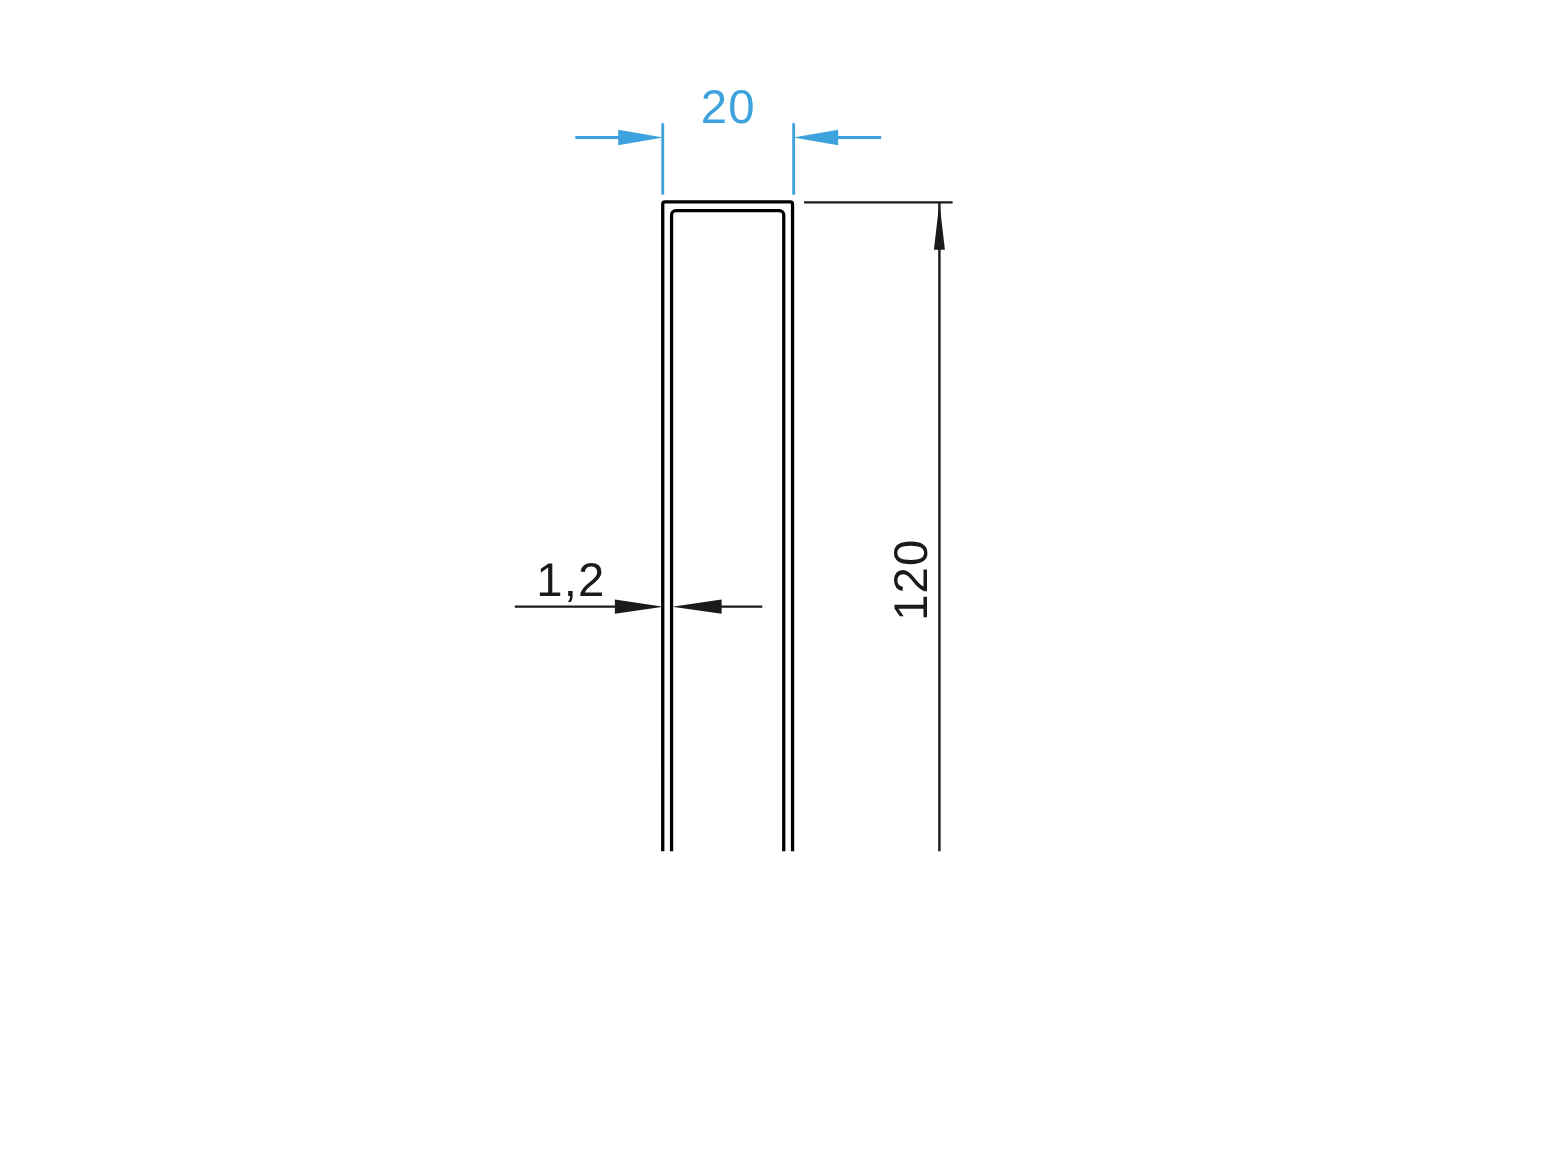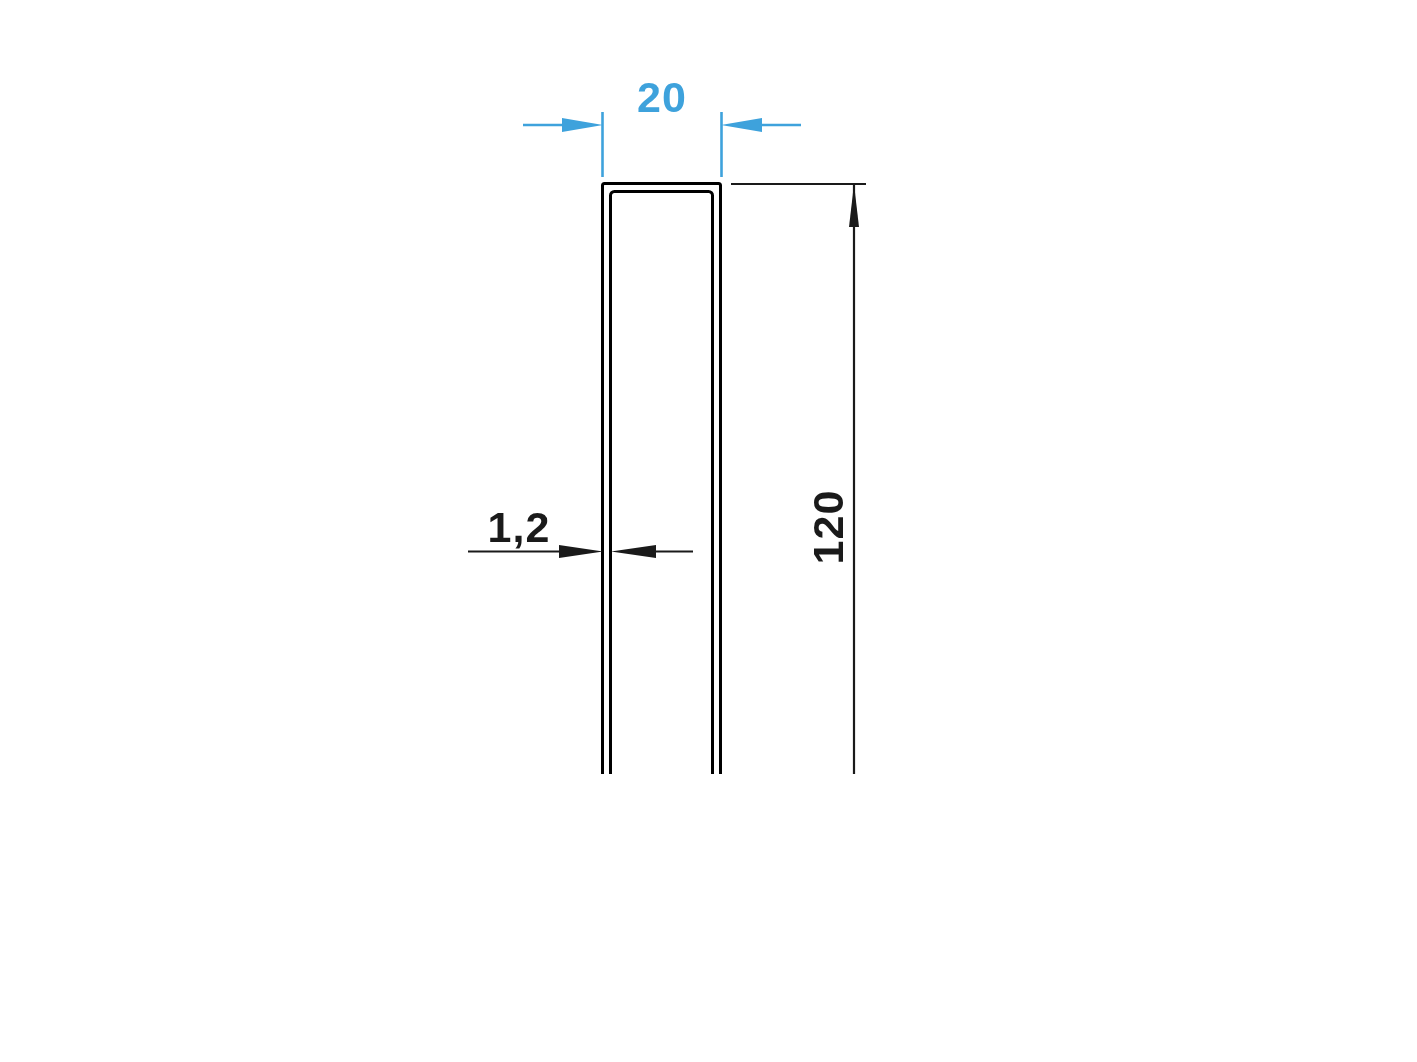--- a/index.html
+++ b/index.html
@@ -7,21 +7,20 @@
     padding: 0;
     background: #ffffff;
   }
   .canvas {
     position: relative;
     width: 1417px;
     height: 774px;
     background: var(--background, #ffffff);
     overflow: hidden;
     font-family: "Liberation Sans", sans-serif;
-    font-weight: bold;
   }
   svg { display: block; }
 
   .contour {
     fill: none;
     stroke: var(--profile-outline, #000000);
     stroke-width: 3;
   }
 
   .dim-text {

